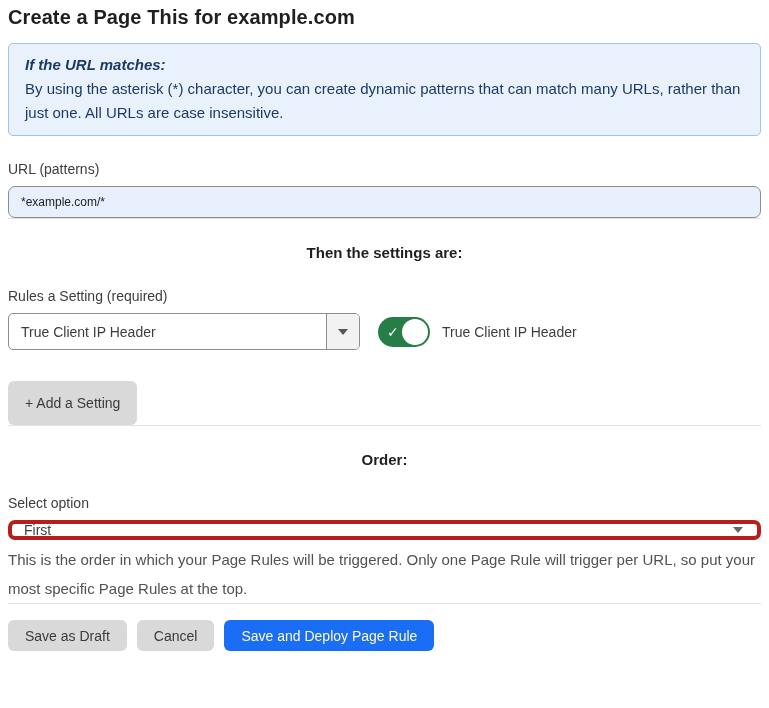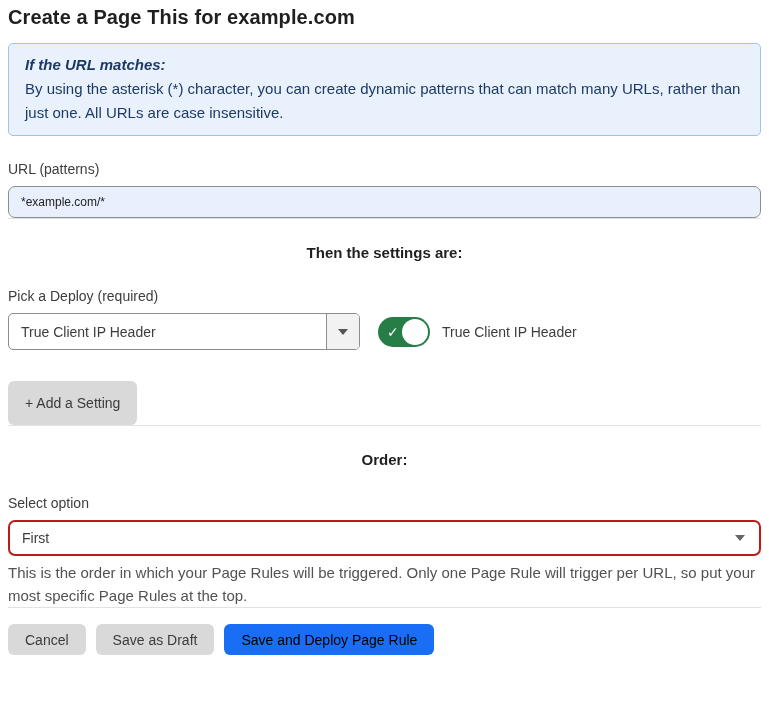--- a/index.html
+++ b/index.html
@@ -163,29 +163,29 @@
     margin-top: 31px;
     height: 44px;
     padding: 0 17px;
   }
   .btn-footer {
     height: 31px;
     padding: 0 17px;
   }
   .btn-primary {
     background: #1a6ef5;
-    color: #000000;
+    color: #fef9c3;
   }
 
   .order-select-wrap {
     margin-top: 7px;
     position: relative;
     width: 753px;
-    height: 36px;
-    border: 2px solid #b91c1c;
+    height: 20px;
+    border: 4px solid #b91c1c;
     border-radius: 7px;
     background: #ffffff;
     display: flex;
     align-items: center;
     cursor: pointer;
   }
   .order-select-value {
     padding-left: 12px;
     font-size: 14px;
     color: #3d3d3d;
@@ -195,21 +195,21 @@
     right: 14px;
     top: 50%;
     margin-top: -3px;
     border-top-color: #666;
   }
 
   .help-text {
     margin-top: 5px;
     font-size: 15px;
     color: #525252;
-    line-height: 23px;
+    line-height: 29px;
     max-width: 748px;
   }
 
   .footer-row {
     margin-top: 16px;
     display: flex;
     gap: 10px;
     align-items: center;
   }
 </style>
@@ -225,21 +225,21 @@
     <div class="info-body">By using the asterisk (*) character, you can create dynamic patterns that can match many URLs, rather than just one. All URLs are case insensitive.</div>
   </div>
 
   <div class="field-label">URL (patterns)</div>
   <input class="url-input" type="text" value="*example.com/*" style="">
 
   <hr class="divider hr-1">
 
   <h2 class="section-heading">Then the settings are:</h2>
 
-  <div class="field-label">Pick a Deploy (required)</div>
+  <div class="field-label">Rules a Setting (required)</div>
 
   <div class="setting-row">
     <div class="picker">
       <div class="picker-value">True Client IP Header</div>
       <div class="picker-arrow-seg">
         <span class="caret"></span>
       </div>
     </div>
 
     <div class="toggle">
@@ -260,18 +260,18 @@
   <div class="order-select-wrap">
     <span class="order-select-value">First</span>
     <span class="caret"></span>
   </div>
 
   <div class="help-text">This is the order in which your Page Rules will be triggered. Only one Page Rule will trigger per URL, so put your most specific Page Rules at the top.</div>
 
   <hr class="divider hr-3">
 
   <div class="footer-row">
+    <button class="btn btn-gray btn-footer">Save as Draft</button>
     <button class="btn btn-gray btn-footer">Cancel</button>
-    <button class="btn btn-gray btn-footer">Save as Draft</button>
     <button class="btn btn-primary btn-footer">Save and Deploy Page Rule</button>
   </div>
 
 </div>
 
 </body></html>

